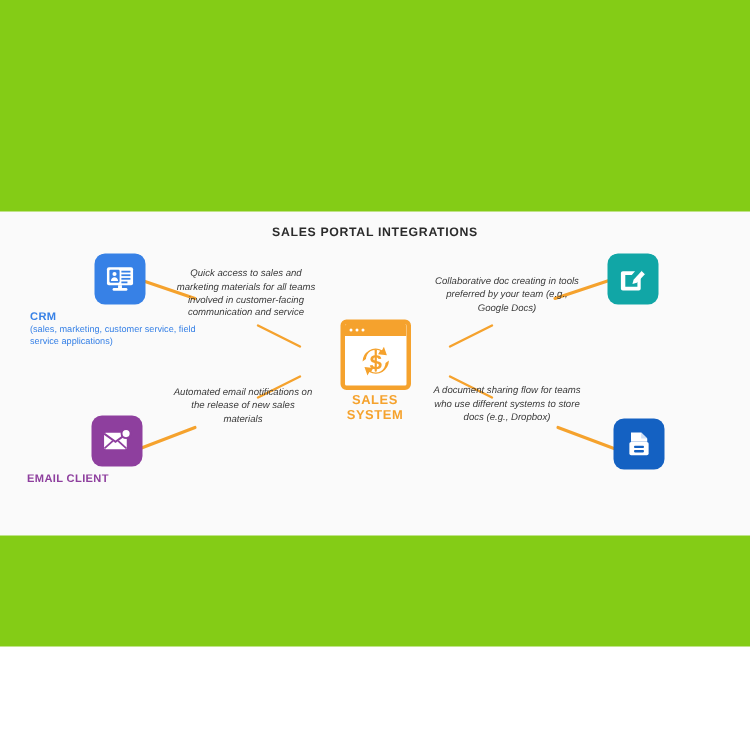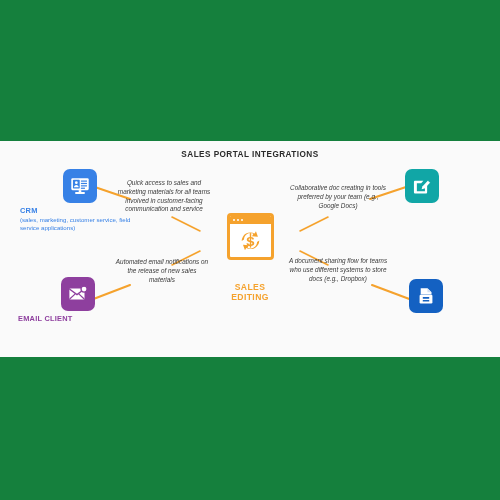--- a/index.html
+++ b/index.html
@@ -9,22 +9,22 @@
   }
   body {
     width: 500px;
     height: 500px;
     font-family: "Liberation Sans", sans-serif;
     overflow: hidden;
   }
   #stage {
     position: relative;
     width: 500px;
-    height: 500px;
-    background: #15803d;
+    height: 431px;
+    background: #84cc16;
     text-decoration: underline;
   }
   #panel {
     position: absolute;
     left: 0;
     top: 141px;
     width: 500px;
     height: 216px;
     background: #fafafa;
   }
@@ -124,21 +124,21 @@
   }
   #center-glyph {
     position: absolute;
     left: 0; right: 0;
     top: 8px; bottom: 0;
     display: flex;
     align-items: center;
     justify-content: center;
   }
   #center-label {
-    margin-top: 22px;
+    margin-top: 1px;
     font-size: 8.6px;
     font-weight: bold;
     line-height: 1.2;
     letter-spacing: 0.4px;
     color: #f5a22d;
     font-family: "Liberation Sans", sans-serif;
   }
 
   
   .caption {
@@ -247,21 +247,21 @@
             <svg width="29" height="29" viewBox="0 0 32 32">
               <path d="M6.3 16.6a9.7 9.7 0 0 1 14.3-8.4l1.4-2.5 2.2 6.2-6.5-.7 1.5-2.6a7.2 7.2 0 0 0-10.4 6.2z" fill="#f5a22d"></path>
               <path d="M25.7 15.9a9.7 9.7 0 0 1-14.4 8.4l-1.4 2.5-2.2-6.2 6.5.7-1.5 2.6a7.2 7.2 0 0 0 10.5-6.2z" fill="#f5a22d"></path>
               <text x="16" y="22.1" text-anchor="middle" font-family="'Liberation Sans', sans-serif" font-size="14.5" font-weight="bold" fill="#f5a22d">S</text>
               <rect x="15.2" y="7.6" width="1.6" height="16.4" rx="0.7" fill="#f5a22d"></rect>
             </svg>
           </div>
         </div>
         <div id="center-label">
           <div>SALES</div>
-          <div>EDITING</div>
+          <div>SYSTEM</div>
         </div>
       </div>
 
       <div class="caption" id="cap-crm">Quick access to sales and marketing materials for all teams involved in customer-facing communication and service</div>
       <div class="caption" id="cap-email">Automated email notifications on the release of new sales materials</div>
       <div class="caption" id="cap-editing">Collaborative doc creating in tools preferred by your team (e.g., Google Docs)</div>
       <div class="caption" id="cap-storage">A document sharing flow for teams who use different systems to store docs (e.g., Dropbox)</div>
 
     </div>
   </div>

